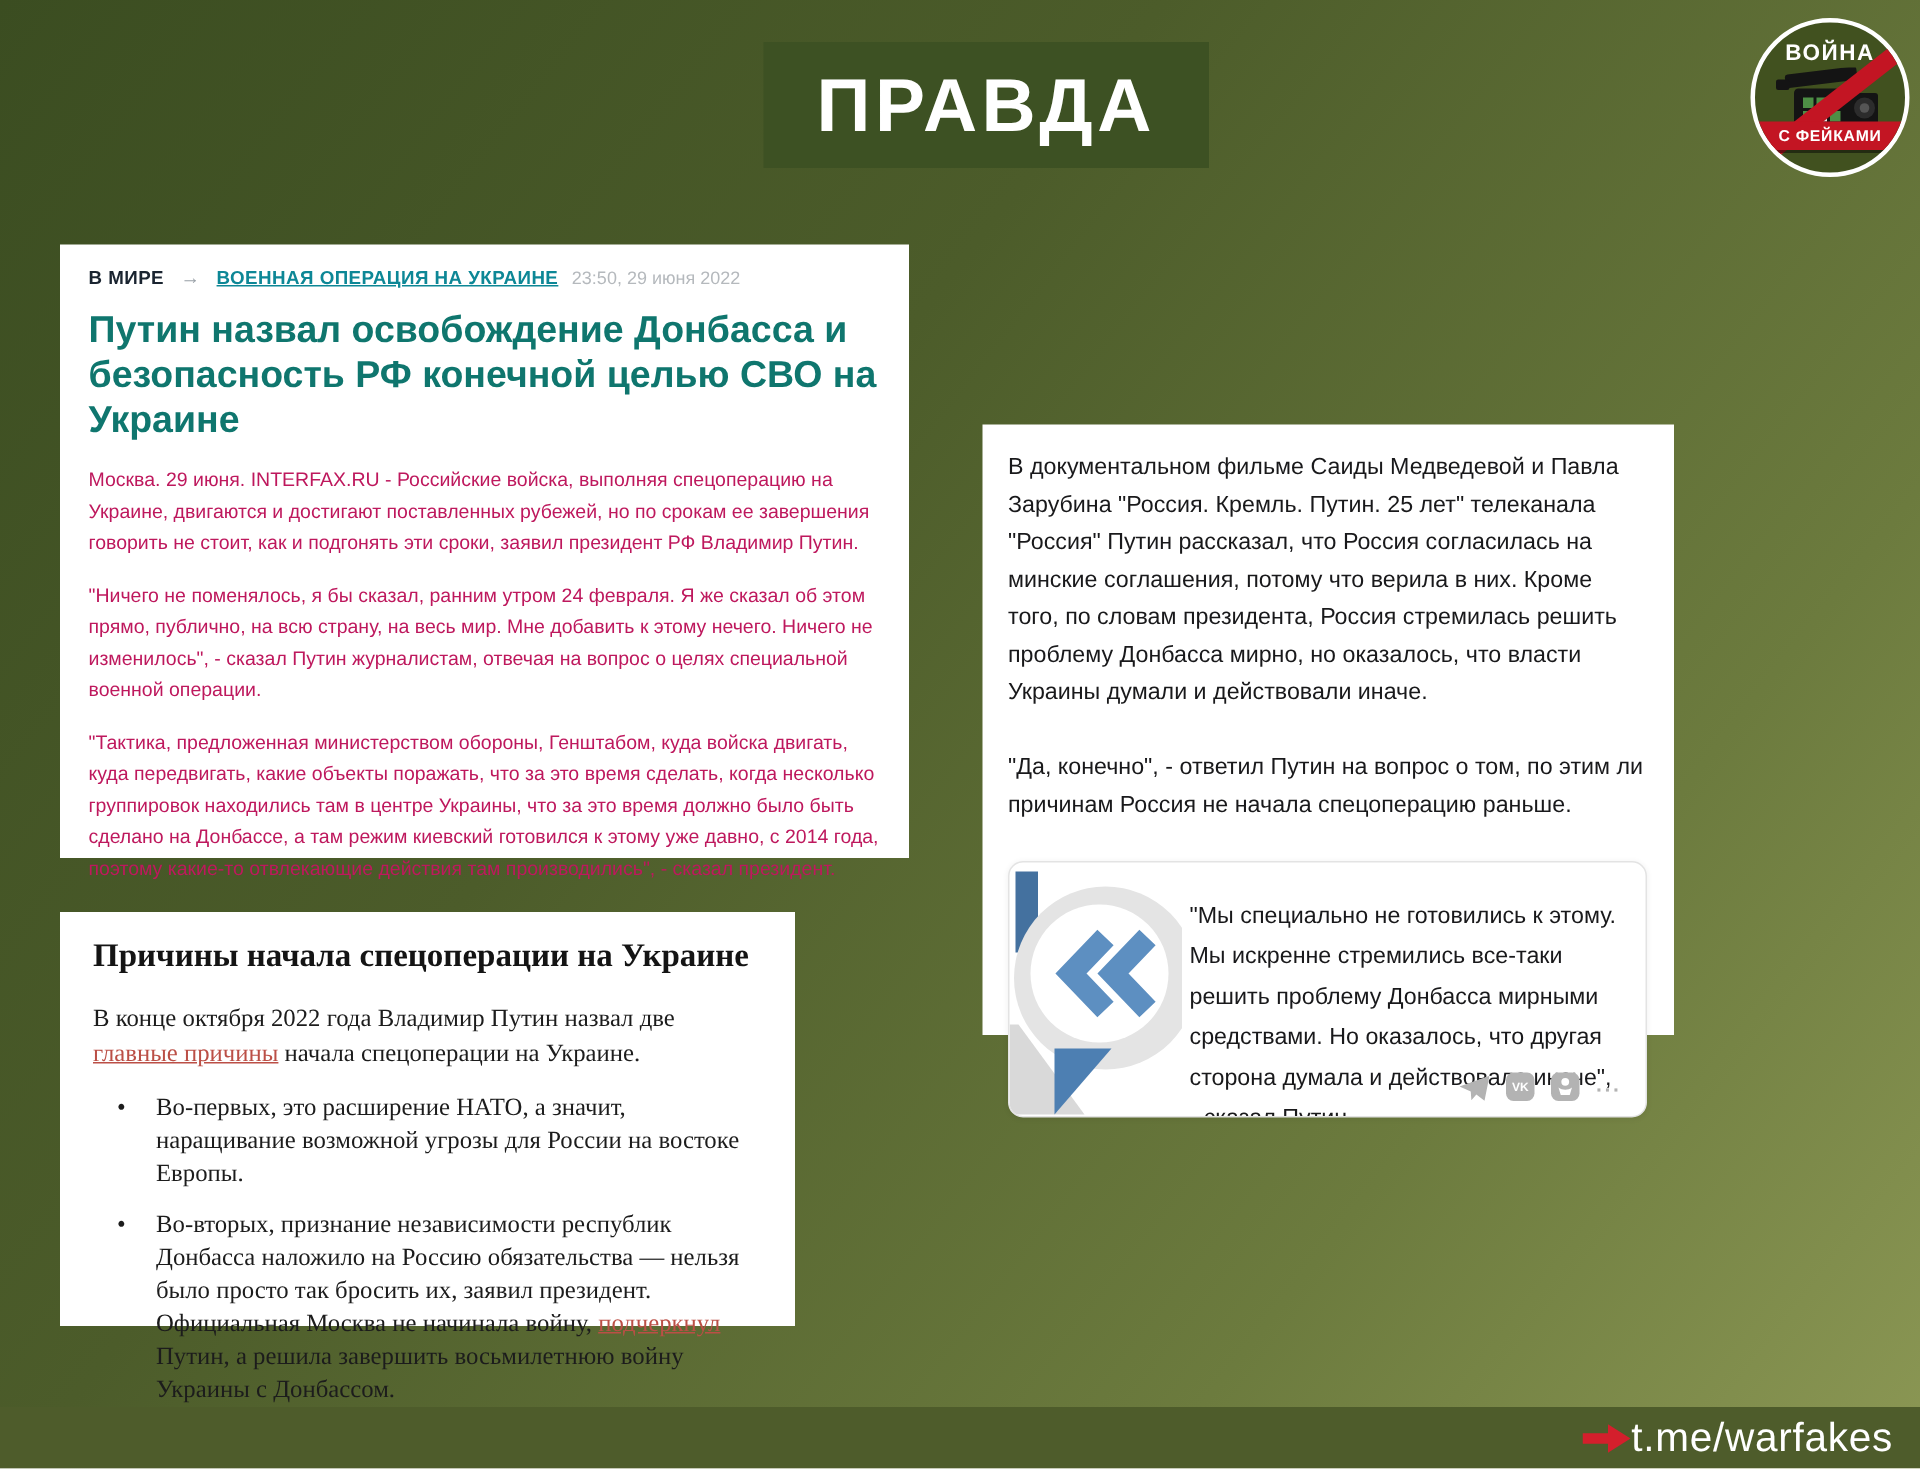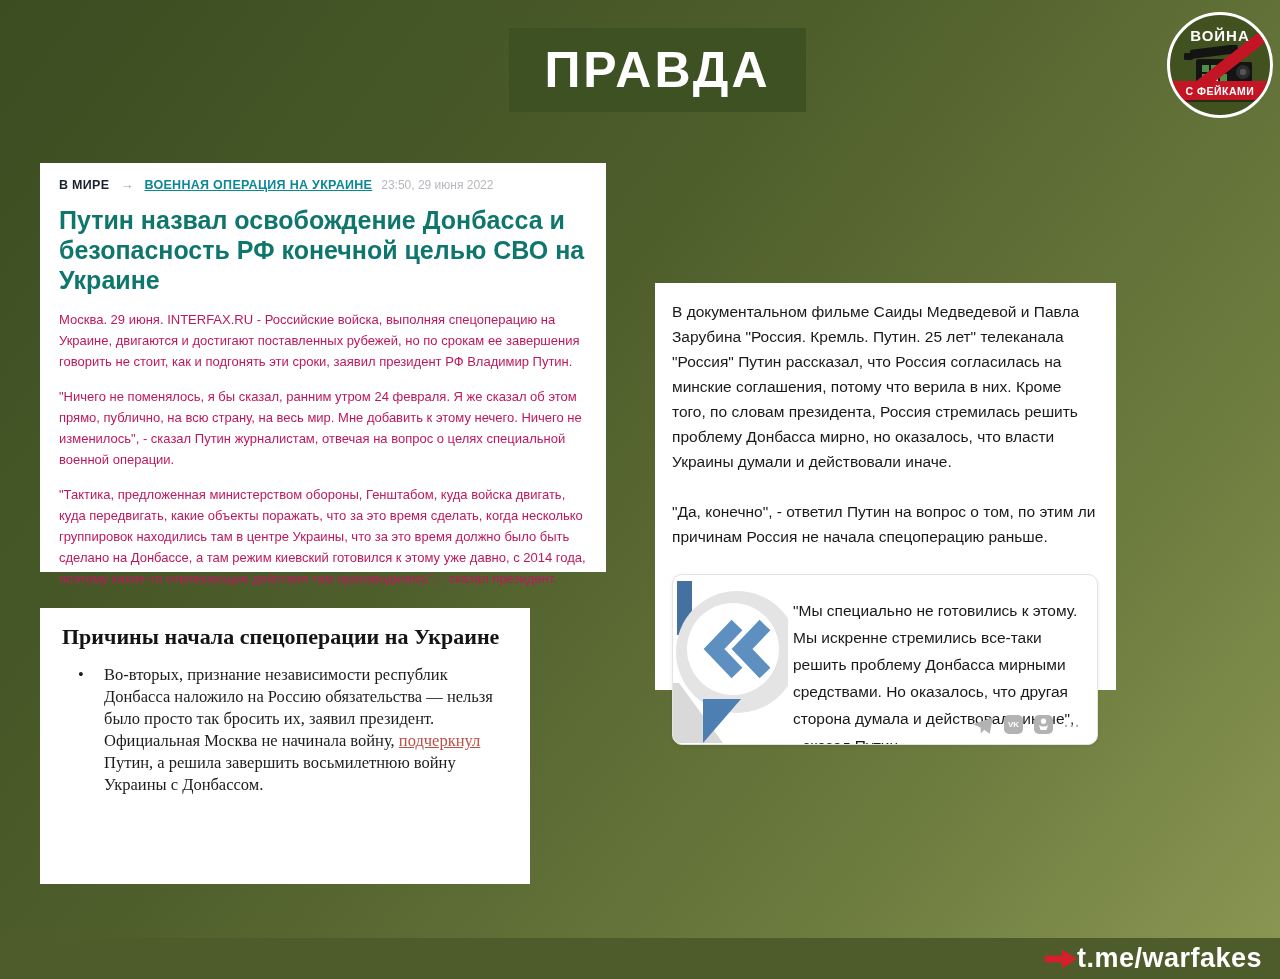--- a/index.html
+++ b/index.html
@@ -52,21 +52,21 @@
   .quote-icon{width:115px;flex:0 0 115px;position:relative;}
   .quote-text{flex:1;padding:22px 18px 0 5px;color:#19191b;font-size:15.5px;line-height:27px;}
   .share-row{position:absolute;right:16px;bottom:10px;display:flex;align-items:flex-end;gap:11px;}
   .badge{width:19px;height:19px;border-radius:5px;background:#b3b3b3;color:#fff;display:flex;
          align-items:center;justify-content:center;font-size:8px;font-weight:700;}
   .more-dots{color:#b3b3b3;font-size:14px;font-weight:700;letter-spacing:1px;}
 
   
   .footer-bar{position:absolute;left:0;right:0;bottom:0;height:41px;background:#4e5c2b;
               display:flex;align-items:center;justify-content:flex-end;padding-right:18px;}
-  .footer-link{color:#fff;font-size:27px;font-weight:700;margin-left:0;letter-spacing:.5px;}
+  .footer-link{color:#fff;font-size:27px;font-weight:400;margin-left:0;letter-spacing:.5px;}
 </style>
 </head>
 <body>
 
 <div class="stage">
 
   <div class="title-box">
     <span>ПРАВДА</span>
   </div>
 
@@ -104,21 +104,23 @@
       <span class="crumb-date">23:50, 29 июня 2022</span>
     </div>
     <h1 class="headline">Путин назвал освобождение Донбасса и безопасность РФ конечной целью СВО на Украине</h1>
     <p class="art-p">Москва. 29 июня. INTERFAX.RU - Российские войска, выполняя спецоперацию на Украине, двигаются и достигают поставленных рубежей, но по срокам ее завершения говорить не стоит, как и подгонять эти сроки, заявил президент РФ Владимир Путин.</p>
     <p class="art-p">"Ничего не поменялось, я бы сказал, ранним утром 24 февраля. Я же сказал об этом прямо, публично, на всю страну, на весь мир. Мне добавить к этому нечего. Ничего не изменилось", - сказал Путин журналистам, отвечая на вопрос о целях специальной военной операции.</p>
     <p class="art-p">"Тактика, предложенная министерством обороны, Генштабом, куда войска двигать, куда передвигать, какие объекты поражать, что за это время сделать, когда несколько группировок находились там в центре Украины, что за это время должно было быть сделано на Донбассе, а там режим киевский готовился к этому уже давно, с 2014 года, поэтому какие-то отвлекающие действия там производились", - сказал президент.</p>
   </div>
 
   <div class="card card-reasons">
     <h2 class="reasons-title">Причины начала спецоперации на Украине</h2>
+    <p class="reasons-intro"><span>В конце октября 2022 года Владимир Путин назвал две </span><span class="rlink">главные причины</span><span> начала спецоперации на Украине.</span></p>
     <ul class="bullets">
+      <li><span>Во-первых, это расширение НАТО, а значит, наращивание возможной угрозы для России на востоке Европы.</span></li>
       <li><span>Во-вторых, признание независимости республик Донбасса наложило на Россию обязательства — нельзя было просто так бросить их, заявил президент. Официальная Москва не начинала войну, </span><span class="rlink">подчеркнул</span><span> Путин, а решила завершить восьмилетнюю войну Украины с Донбассом.</span></li>
     </ul>
   </div>
 
   <div class="card card-film">
     <p class="film-p">В документальном фильме Саиды Медведевой и Павла Зарубина "Россия. Кремль. Путин. 25 лет" телеканала "Россия" Путин рассказал, что Россия согласилась на минские соглашения, потому что верила в них. Кроме того, по словам президента, Россия стремилась решить проблему Донбасса мирно, но оказалось, что власти Украины думали и действовали иначе.</p>
     <p class="film-p">"Да, конечно", - ответил Путин на вопрос о том, по этим ли причинам Россия не начала спецоперацию раньше.</p>
 
     <div class="quote-card">
       <div class="quote-icon">

